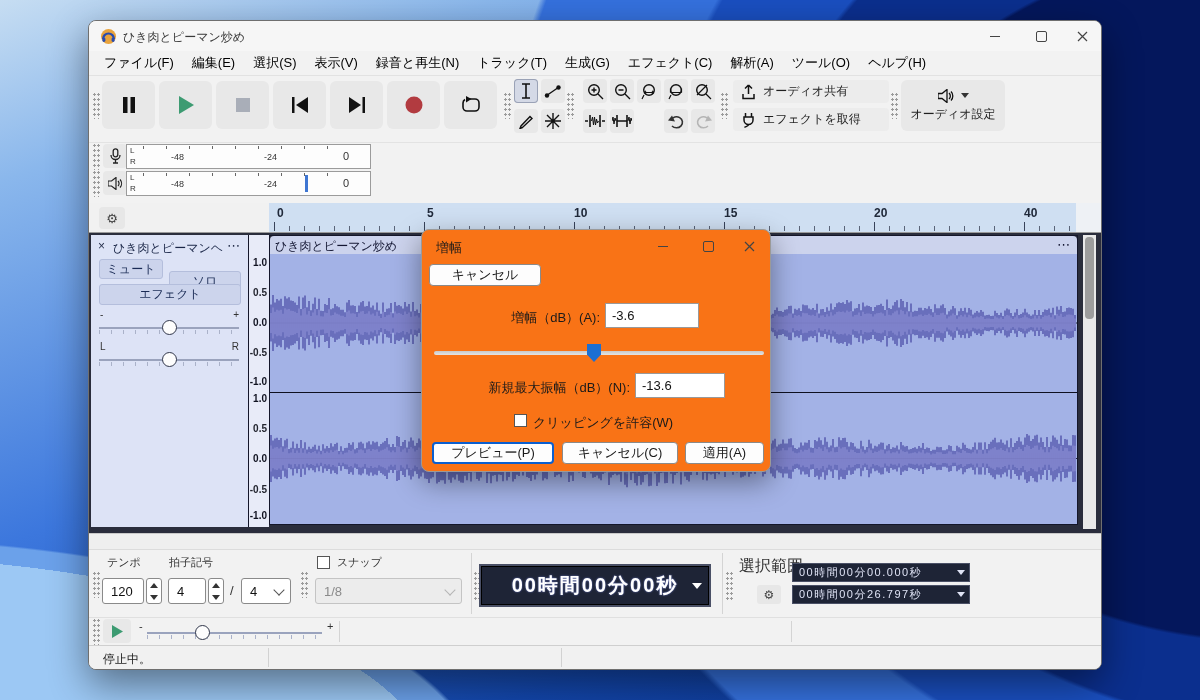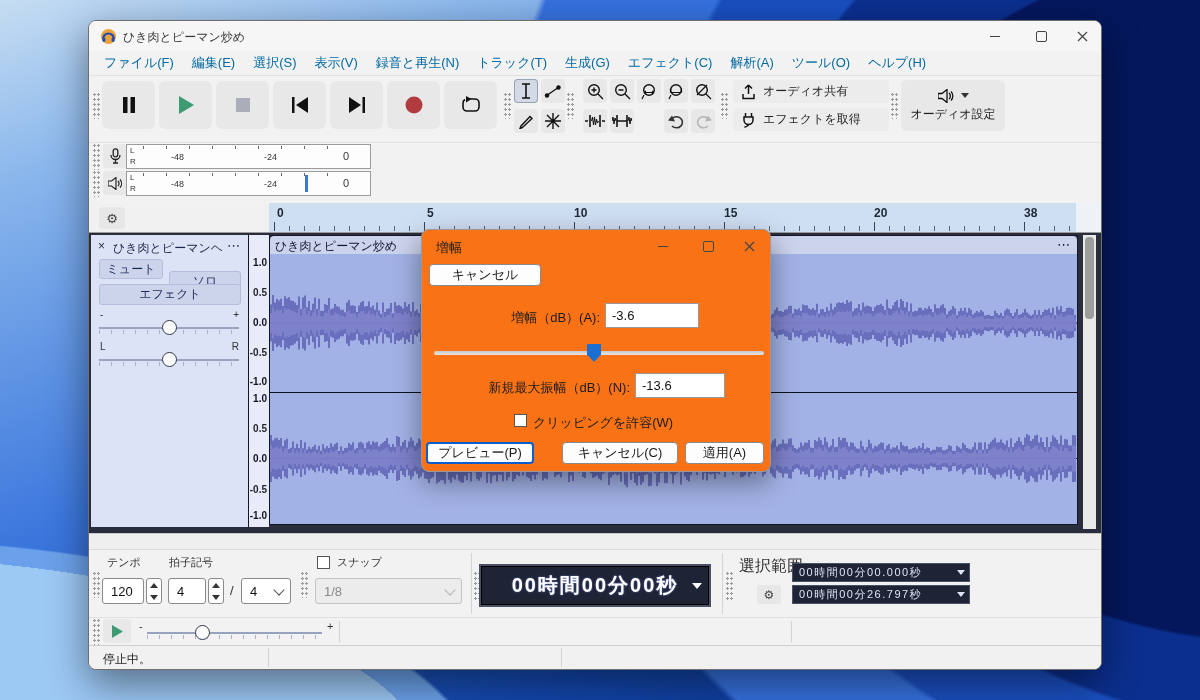--- a/index.html
+++ b/index.html
@@ -19,21 +19,21 @@
     border:1px solid #6f6f6f;border-radius:8px;box-shadow:0 14px 38px rgba(0,0,0,.45);overflow:hidden;}
   
   .titlebar{position:absolute;left:0;top:0;right:0;height:30px;background:#f6f6f6;}
   .title-text{position:absolute;left:34px;top:8px;font-size:12px;color:#3a3a3a;}
   .wbtn{position:absolute;top:0;width:46px;height:30px;display:flex;align-items:center;justify-content:center;}
   .minbar{width:10px;height:1px;background:#444;}
   .maxsq{width:9px;height:9px;border:1px solid #444;border-radius:2px;}
   .xsvg{stroke:#444;stroke-width:1.2;}
   
   .menubar{position:absolute;left:0;top:30px;right:0;height:24px;background:#f2f2f2;display:flex;align-items:center;padding-left:6px;border-bottom:1px solid #e2e2e2;}
-  .menu-item{padding:0 9px;font-size:13px;color:#0369a1;}
+  .menu-item{padding:0 9px;font-size:13px;color:#000000;}
   
   .toolrow{position:absolute;left:0;top:55px;right:0;height:66px;background:#f2f2f2;border-bottom:1px solid #e3e3e3;}
   .grip{position:absolute;width:7px;height:26px;background-image:radial-gradient(circle at 1.5px 1.5px,#9b9b9b 1.2px,rgba(0,0,0,0) 1.4px);background-size:4px 5px;}
   .tbtn{position:absolute;background:#e8e8e8;border-radius:6px;display:flex;align-items:center;justify-content:center;}
   .big{width:53px;height:48px;top:5px;}
   .sq{width:24px;height:24px;border-radius:4px;}
   .sq.sel{background:#d4d9e6;box-shadow:inset 0 0 0 1px #9aa2b6;}
   .sharebtn{position:absolute;left:644px;width:156px;height:23px;background:#ececec;border-radius:4px;display:flex;align-items:center;gap:7px;padding-left:8px;box-sizing:border-box;font-size:12px;color:#1f1f1f;}
   .setupbtn{position:absolute;left:812px;top:4px;width:104px;height:51px;background:#e8e8e8;border-radius:6px;display:flex;flex-direction:column;align-items:center;justify-content:center;gap:3px;font-size:12px;color:#1f1f1f;}
   .tri-down{width:0;height:0;border-left:4px solid rgba(0,0,0,0);border-right:4px solid rgba(0,0,0,0);border-top:5px solid #333;}
@@ -346,21 +346,21 @@
     <div class="timeline">
       <div class="gearbtn">
           <span>⚙</span>
         </div>
       <div class="ruler">
         <span class="rnum" style="left:8px">0</span>
         <span class="rnum" style="left:158px">5</span>
         <span class="rnum" style="left:305px">10</span>
         <span class="rnum" style="left:455px">15</span>
         <span class="rnum" style="left:605px">20</span>
-        <span class="rnum" style="left:755px">38</span>
+        <span class="rnum" style="left:755px">40</span>
         <div class="rtminor"></div>
         <div class="rtmajor"></div>
       </div>
       <div class="ruler-rest"></div>
     </div>
 
     <div class="trackarea">
       <div class="tpanel">
         <span class="tp-close">×</span>
         <span class="tp-name">ひき肉とピーマンヘ</span>
@@ -522,19 +522,19 @@
       <div class="dslider">
         <div class="dthumb"></div>
       </div>
 
       <span class="dlg-lab" style="left:10px;top:149px;width:198px">新規最大振幅（dB）(N):</span>
       <input class="dlg-input" style="left: 213px; top: 143px; width: 90px;" value="-13.6">
 
       <span class="cbx" style="left:92px;top:184px;background:#fff"></span>
       <span class="dlg-lab" style="left:111px;top:184px;text-align:left">クリッピングを許容(W)</span>
 
-      <div class="dlg-btn focus" style="left:4px;top:212px;width:108px">プレビュー(P)</div>
+      <div class="dlg-btn focus" style="left:10px;top:212px;width:122px">プレビュー(P)</div>
       <div class="dlg-btn" style="left:140px;top:212px;width:116px">キャンセル(C)</div>
       <div class="dlg-btn" style="left:263px;top:212px;width:79px">適用(A)</div>
     </div>
 
   </div>
 </div>
 
 </body></html>

